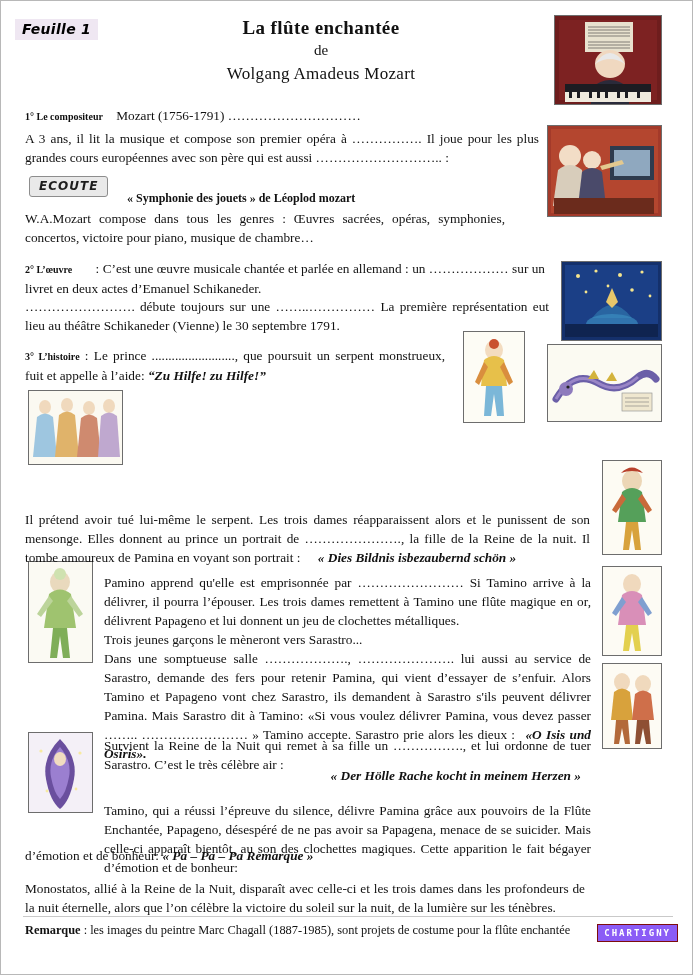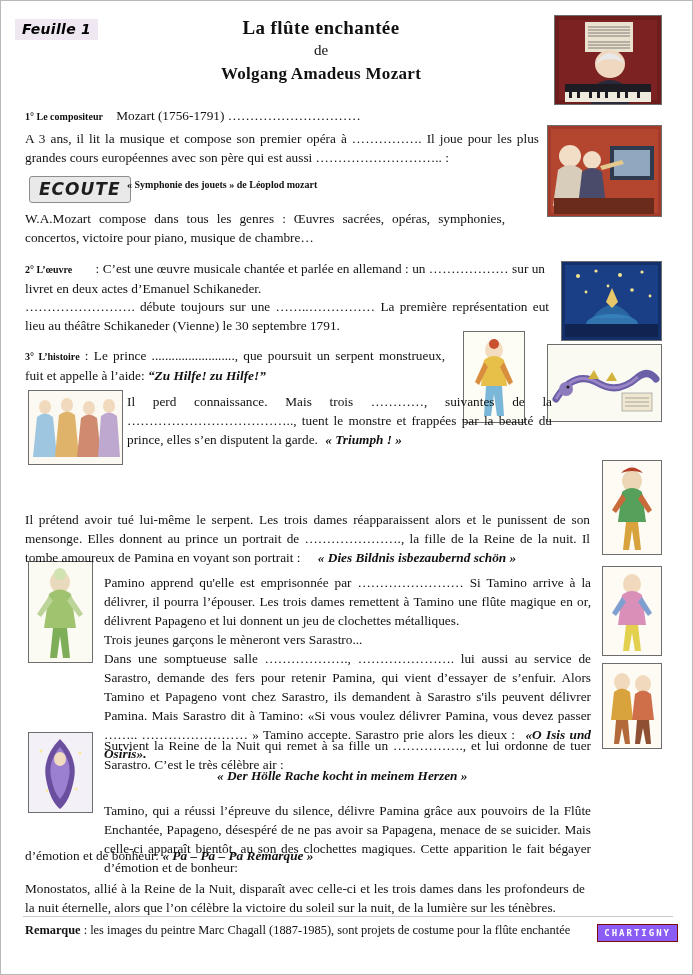--- a/index.html
+++ b/index.html
@@ -48,21 +48,21 @@
     font-size: 19px;
     font-weight: bold;
     letter-spacing: 0.4px;
   }
   .title-de {
     font-size: 15px;
     margin-top: 3px;
   }
   .title-sub {
     font-size: 17px;
-    font-weight: bold;
+    font-weight: normal;
     margin-top: 5px;
     letter-spacing: 0.3px;
   }
 
   
   .txt {
     position: absolute;
     font-size: 13.3px;
     line-height: 19px;
     text-align: justify;
@@ -76,21 +76,21 @@
     font-weight: bold;
     font-style: italic;
   }
 
   
   .ecoute {
     position: absolute;
     left: 28px;
     top: 175px;
     font-family: "DejaVu Sans", sans-serif;
-    font-size: 17px;
+    font-size: 12px;
     font-weight: bold;
     font-style: italic;
     color: #1d1d1d;
     background: #e9e9e9;
     border: 1px solid #8d8d8d;
     border-radius: 3px;
     padding: 2px 9px 3px 9px;
     letter-spacing: 1px;
   }
 
@@ -323,57 +323,53 @@
   </div>
 
   <div class="txt" style="left:24px; top:105px; width:520px;">
     <span class="section-h">1° Le compositeur</span>
     <span style="margin-left:10px;">Mozart (1756-1791) …………………………</span>
   </div>
 
   <div class="txt" style="left:24px; top:128px; width:514px;">A 3 ans, il lit la musique et compose son premier opéra à ……………. Il joue pour les plus grandes cours européennes avec son père qui est aussi ……………………….. :</div>
 
   <div class="ecoute">ECOUTE</div>
-  <div class="txt b" style="left:126px; top:174px; width:330px; font-size:10px;">« Symphonie des jouets » de Léoplod mozart</div>
+  <div class="txt b" style="left:126px; top:188px; width:330px; font-size:12px;">« Symphonie des jouets » de Léoplod mozart</div>
 
   <div class="txt" style="left:24px; top:208px; width:480px;">W.A.Mozart compose dans tous les genres : Œuvres sacrées, opéras, symphonies, concertos, victoire pour piano, musique de chambre…</div>
 
   <div class="txt" style="left:24px; top:258px; width:520px;">
     <span class="section-h">2° L’œuvre</span>
     <span style="margin-left:20px;">: C’est une œuvre musicale chantée et parlée en allemand : un ……………… sur un livret en deux actes d’Emanuel Schikaneder.</span>
   </div>
   <div class="txt" style="left:24px; top:296px; width:524px;">……………………. débute  toujours sur une ……..…………… La première représentation eut lieu au théâtre Schikaneder (Vienne) le 30 septembre 1791.</div>
 
   <div class="txt" style="left:24px; top:345px; width:420px;">
     <span class="section-h">3° L’histoire</span>
     <span>: Le prince ........................., que poursuit un serpent monstrueux, fuit et appelle à l’aide:</span>
     <span class="quote" style="">“Zu Hilfe! zu Hilfe!”</span>
   </div>
 
-  <div class="txt" style="left:126px; top:391px; width:425px;">
-    <span>Il perd connaissance. Mais trois  …………, suivantes de la ……………………………….., tuent le monstre et frappées par la beauté du prince, elles s’en disputent la garde.</span>
-    <span class="quote" style="margin-left:4px;">« Triumph ! »</span>
-  </div>
 
 
   <div class="txt" style="left:24px; top:509px; width:565px;">
     <span>Il prétend avoir tué lui-même le serpent. Les trois dames réapparaissent alors et le punissent de son mensonge. Elles donnent au prince un portrait de …………………., la fille de la Reine de la nuit. Il tombe amoureux de Pamina en voyant son portrait :</span>
     <span class="quote" style="margin-left:14px;">« Dies Bildnis isbezaubernd schön »</span>
   </div>
 
   <div class="txt" style="left:103px; top:572px; width:487px;">Pamino apprend qu'elle est emprisonnée par …………………… Si Tamino arrive à la délivrer, il pourra  l’épouser. Les trois dames remettent à Tamino une flûte magique en or, délivrent Papageno et lui donnent un jeu de clochettes métalliques.</div>
   <div class="txt" style="left:103px; top:629px; width:487px;">Trois jeunes garçons le mèneront vers Sarastro...</div>
 
   <div class="txt" style="left:103px; top:648px; width:487px;">
     <span>Dans une somptueuse salle ………………., …………………. lui aussi au service de Sarastro, demande des fers pour retenir Pamina, qui vient d’essayer de s’enfuir. Alors Tamino et Papageno vont chez Sarastro, ils demandent à Sarastro s'ils peuvent délivrer Pamina. Mais Sarastro dit à Tamino: «Si vous voulez délivrer Pamina, vous devez passer …….. …………………… » Tamino accepte. Sarastro prie alors les dieux :</span>
     <span class="quote" style="margin-left:6px;">«O Isis und Osiris».</span>
   </div>
 
   <div class="txt" style="left:103px; top:735px; width:487px;">Survient la Reine de la Nuit qui remet à sa fille un ……………., et lui ordonne de tuer Sarastro. C’est le très célèbre air :</div>
-  <div class="txt quote" style="left:216px; top:765px; width:380px; text-align:left;">« Der Hölle Rache kocht in meinem Herzen »</div>
+  <div class="txt quote" style="left:200px; top:765px; width:380px; text-align:right;">« Der Hölle Rache kocht in meinem Herzen »</div>
 
   <div class="txt" style="left:103px; top:800px; width:487px;">
     <span>Tamino, qui a réussi l’épreuve du silence, délivre Pamina grâce aux pouvoirs de la Flûte Enchantée, Papageno, désespéré de ne pas avoir sa Papagena, menace de se suicider. Mais celle-ci apparaît bientôt, au son des clochettes magiques. Cette apparition le fait bégayer d’émotion et de bonheur:</span>
   </div>
   <div class="txt quote" style="left:24px; top:845px; width:420px; text-align:left;">
     <span style="font-weight:normal; font-style:normal;">d’émotion et de bonheur: </span>
     <span>« Pa – Pa – Pa Remarque »</span>
   </div>
 
   <div class="txt" style="left:24px; top:878px; width:560px;">Monostatos, allié à la Reine de la Nuit, disparaît avec celle-ci et les trois dames dans les profondeurs de la nuit éternelle, alors que l’on célèbre la victoire du soleil sur la nuit, de la lumière sur les ténèbres.</div>

